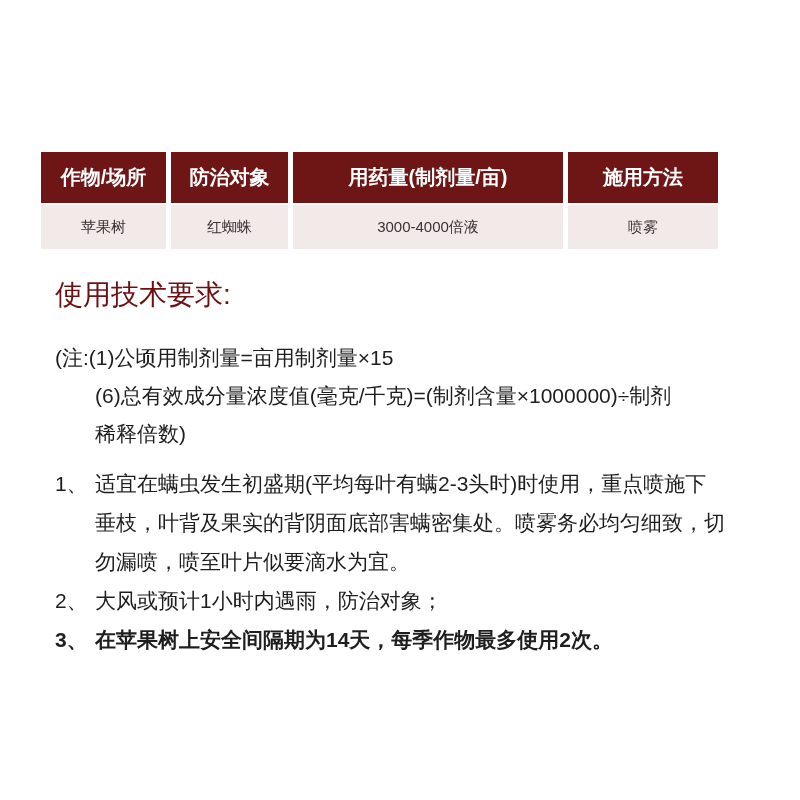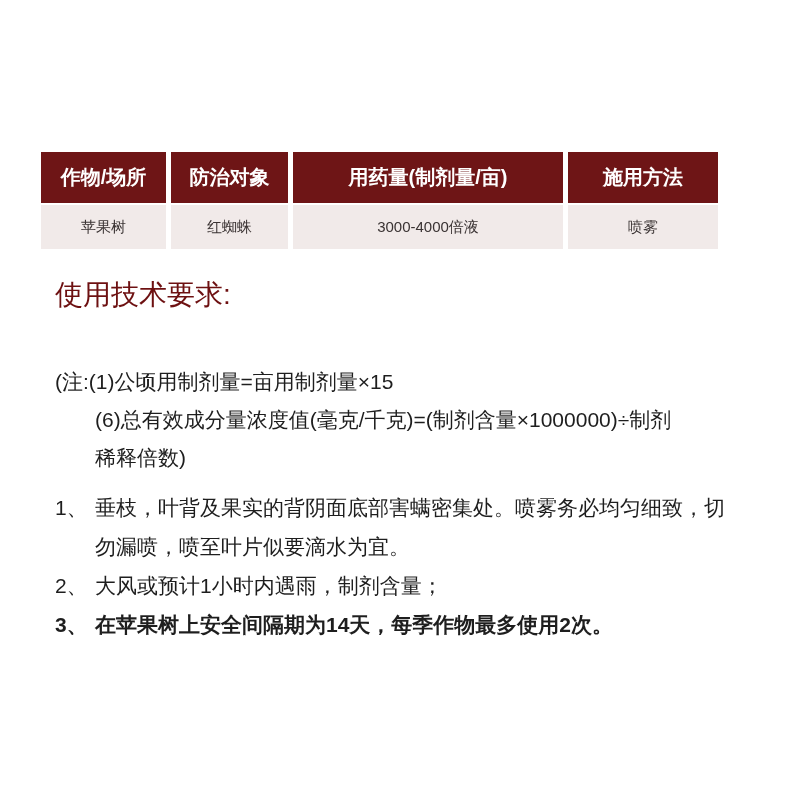--- a/index.html
+++ b/index.html
@@ -62,21 +62,20 @@
   
   .body-text {
     position: absolute;
     left: 55px;
     top: 339px;
     font-size: 21px;
     color: #1e1e1e;
   }
   .note-block {
     line-height: 38px;
-    margin-top: 24px;
   }
   .note-line {
     white-space: nowrap;
   }
   .note-line.indent {
     padding-left: 40px;
   }
   .items {
     margin-top: 11px;
   }
@@ -116,29 +115,30 @@
   <div class="note-block">
     <div class="note-line">(注:(1)公顷用制剂量=亩用制剂量×15</div>
     <div class="note-line indent">(6)总有效成分量浓度值(毫克/千克)=(制剂含量×1000000)÷制剂</div>
     <div class="note-line indent">稀释倍数)</div>
   </div>
 
   <div class="items">
     <div class="item">
       <div class="marker">1、</div>
       <div class="content">
+        <div class="line">适宜在螨虫发生初盛期(平均每叶有螨2-3头时)时使用，重点喷施下</div>
         <div class="line">垂枝，叶背及果实的背阴面底部害螨密集处。喷雾务必均匀细致，切</div>
         <div class="line">勿漏喷，喷至叶片似要滴水为宜。</div>
       </div>
     </div>
 
     <div class="item">
       <div class="marker">2、</div>
       <div class="content">
-        <div class="line">大风或预计1小时内遇雨，制剂含量；</div>
+        <div class="line">大风或预计1小时内遇雨，防治对象；</div>
       </div>
     </div>
 
     <div class="item bold">
       <div class="marker">3、</div>
       <div class="content">
         <div class="line">在苹果树上安全间隔期为14天，每季作物最多使用2次。</div>
       </div>
     </div>
   </div>

